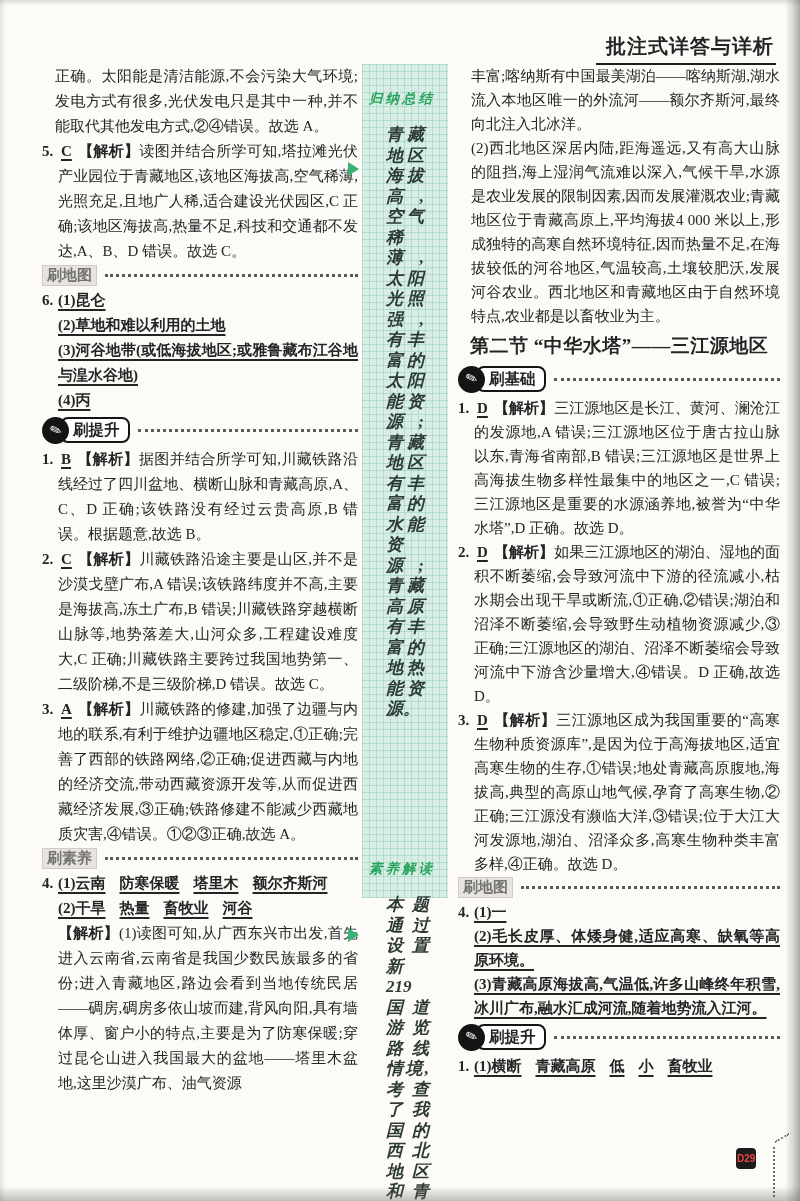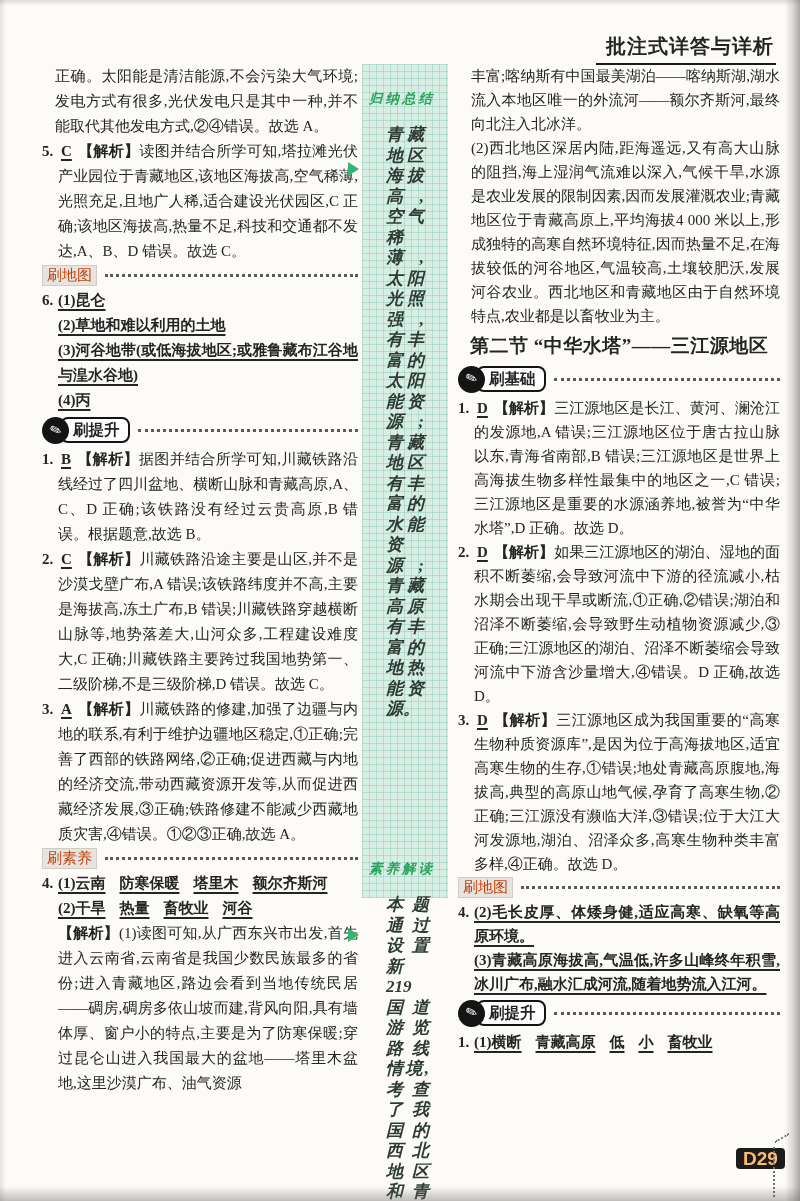--- a/index.html
+++ b/index.html
@@ -35,21 +35,21 @@
   .ans{font-weight:bold;text-decoration:underline;text-underline-offset:3px;
        text-decoration-thickness:1.5px;padding:0 3px;margin-right:3px;}
   .tag{font-weight:bold;}
   .fill{font-weight:bold;text-decoration:underline;text-underline-offset:4px;
         text-decoration-thickness:1.5px;}
   .tok{margin-right:14px;}
   .subline{margin:0;}
 
   .badge-row{display:flex;align-items:center;margin:1px 0 2px;}
   .badge-plain{background:#e7e4df;box-shadow:inset 0 0 0 1px #d0ccc4;
-    color:#c2410c;font-weight:normal;font-size:15px;line-height:21px;padding:0 5px;}
+    color:#737373;font-weight:bold;font-size:15px;line-height:21px;padding:0 5px;}
   .leader{flex:1;height:0;border-top:3px dotted #3e3e3e;margin-left:8px;opacity:.85;}
   .badge-fancy{display:flex;align-items:center;height:30px;margin:2px 0;}
   .badge-icon{width:27px;height:27px;border-radius:50%;background:#141414;color:#fff;
     display:flex;align-items:center;justify-content:center;font-size:14px;
     position:relative;z-index:2;flex:0 0 27px;}
   .badge-icon span{transform:rotate(-20deg);}
   .badge-label{border:2px solid #141414;border-radius:8px;background:#fff;
     font-weight:bold;font-size:15.5px;line-height:22px;padding:0 8px 0 11px;
     margin-left:-9px;z-index:1;}
 
@@ -67,22 +67,22 @@
   .note-text{font-size:17px;line-height:20.5px;color:#2e3b35;text-align:justify;
     font-style:italic;font-weight:600;margin:17px;}
   .note2{position:absolute;top:796px;left:7px;right:2px;}
 
   .pointer{position:absolute;width:0;height:0;
     border-top:7px solid transparent;border-bottom:7px solid transparent;
     border-left:11px solid #37b473;}
   #ptr1{left:348px;top:162px;}
   #ptr2{left:348px;top:928px;}
 
-  .page-num{position:absolute;left:736px;top:1148px;background:#1c1c1c;color:#fdba74;
-    font-weight:bold;font-size:19px;line-height:19px;padding:1px 7px;border-radius:4px;
+  .page-num{position:absolute;left:736px;top:1148px;background:#1c1c1c;color:#ef4444;
+    font-weight:bold;font-size:10px;line-height:19px;padding:1px 1px;border-radius:4px;
     font-family:"Liberation Sans","DejaVu Sans",sans-serif;}
   .corner-dots{position:absolute;left:773px;top:1147px;height:50px;width:0;
     border-left:2px dotted #6e6e6e;}
   .corner-dots::before{content:"";position:absolute;left:-1px;top:-10px;width:16px;height:0;
     border-top:2px dotted #6e6e6e;transform:rotate(-30deg);}
 </style>
 </head>
 <body>
 
 <div class="page">
@@ -189,20 +189,21 @@
       <span class="qnum">3.</span><span class="ans">D</span><span class="tag">【解析】</span><span>三江源地区成为我国重要的“高寒生物种质资源库”,是因为位于高海拔地区,适宜高寒生物的生存,①错误;地处青藏高原腹地,海拔高,典型的高原山地气候,孕育了高寒生物,②正确;三江源没有濒临大洋,③错误;位于大江大河发源地,湖泊、沼泽众多,高寒生物种类丰富多样,④正确。故选 D。</span>
     </div>
 
     <div class="badge-row">
       <span class="badge-plain">刷地图</span>
       <span class="leader"></span>
     </div>
 
     <div class="q">
       <span class="qnum">4.</span>
+      <div class="subline fill">(1)一</div>
       <div class="subline fill">(2)毛长皮厚、体矮身健,适应高寒、缺氧等高原环境。</div>
       <div class="subline fill">(3)青藏高原海拔高,气温低,许多山峰终年积雪,冰川广布,融水汇成河流,随着地势流入江河。</div>
     </div>
 
     <div class="badge-fancy">
       <span class="badge-icon">
           <span>✎</span>
         </span>
       <span class="badge-label">刷提升</span>
       <span class="leader"></span>

